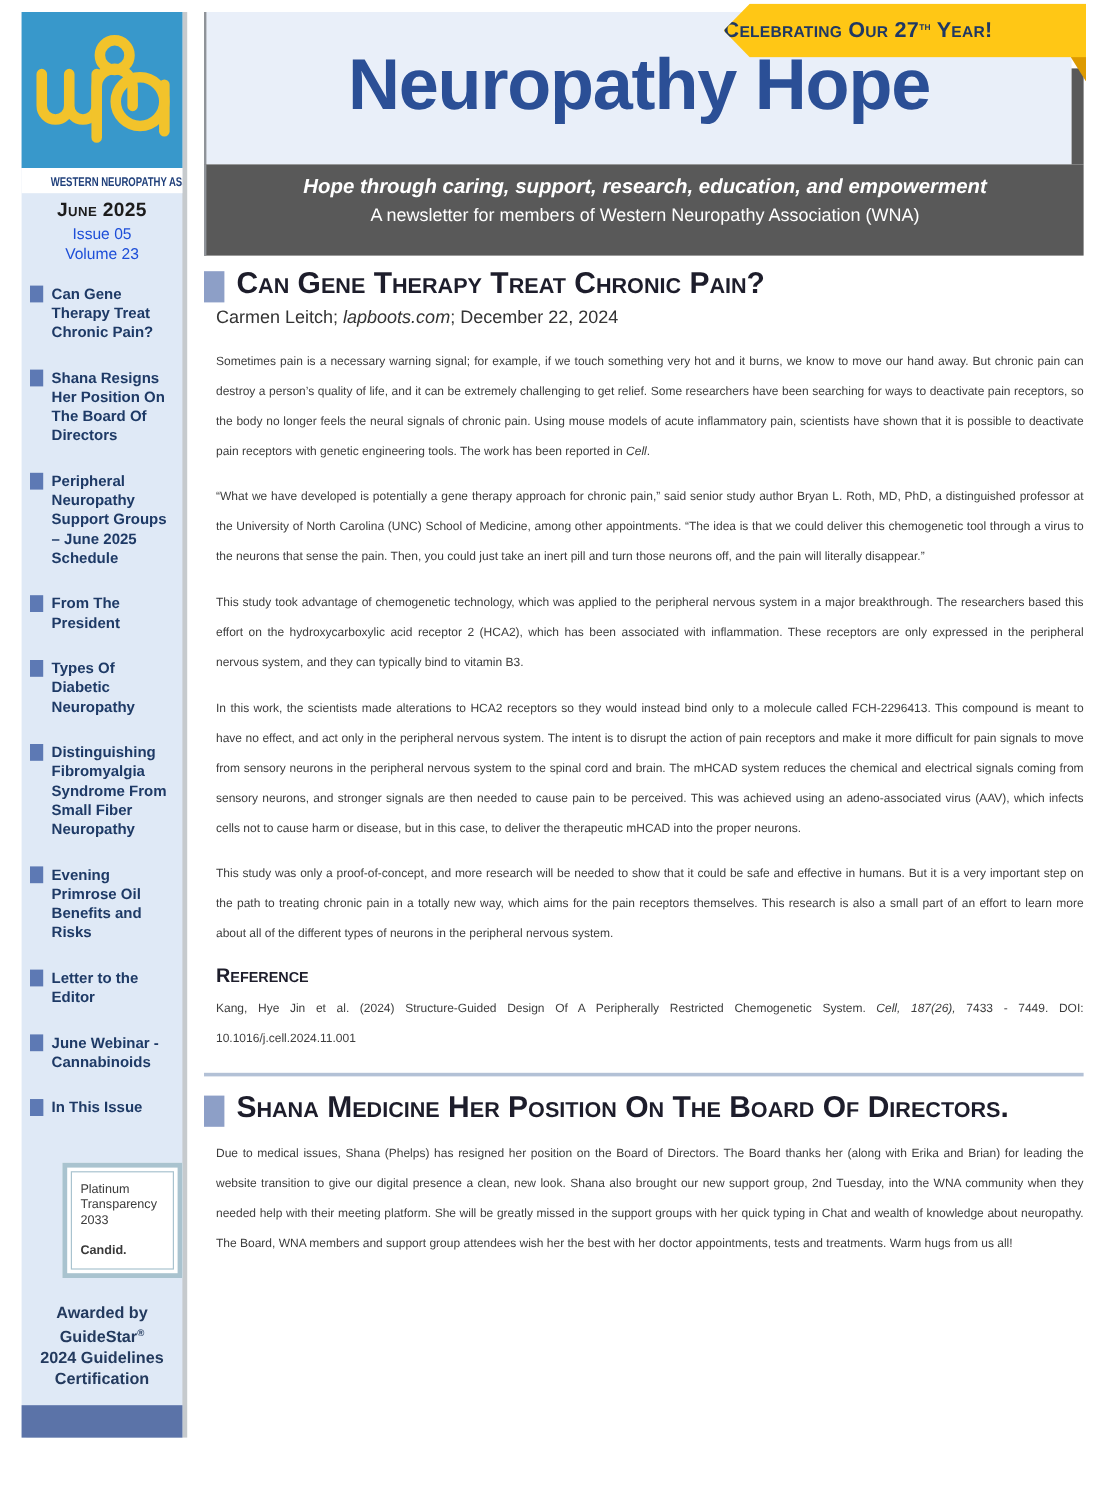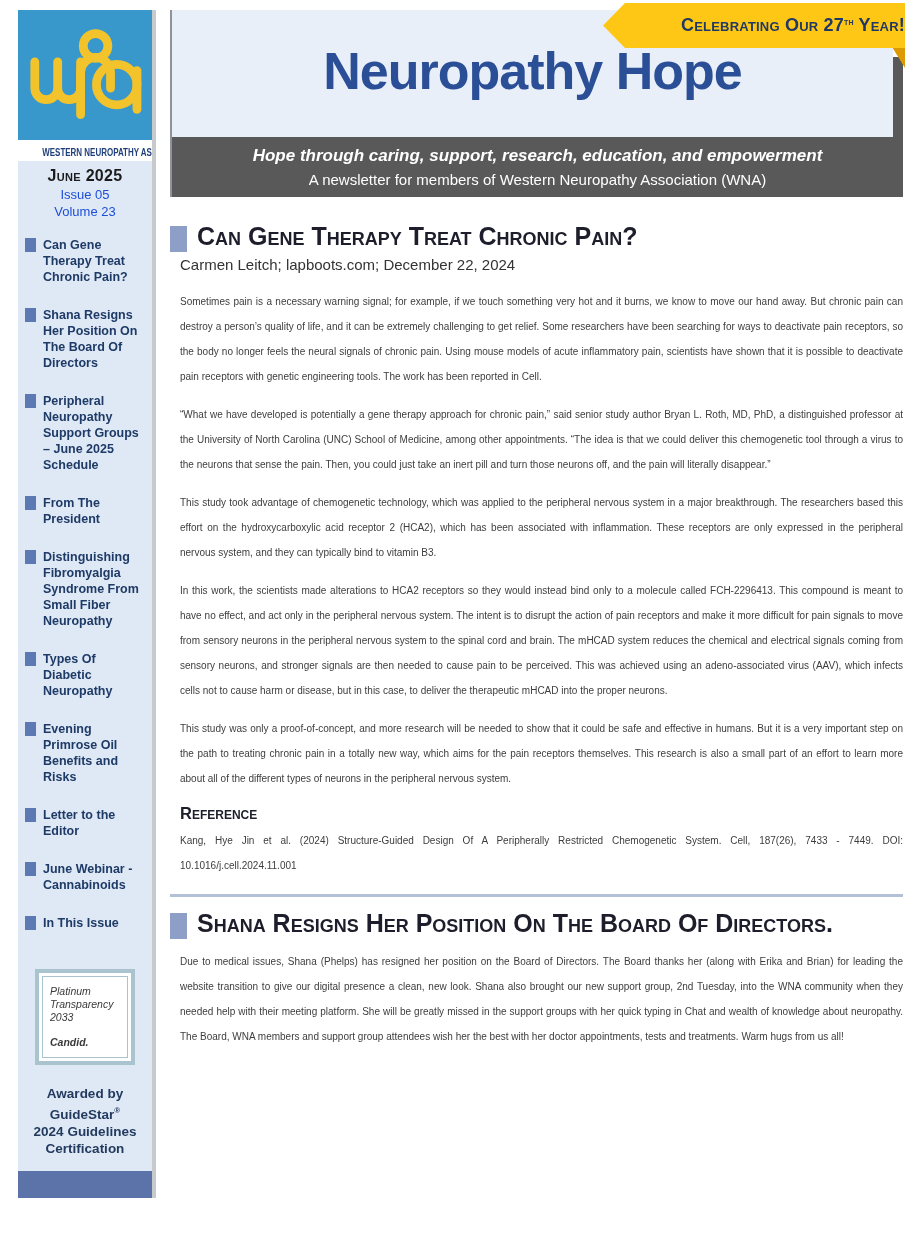--- a/index.html
+++ b/index.html
@@ -9,51 +9,51 @@
   .sidebar{position:absolute;left:18px;top:10px;width:134px;height:1188px;background:#dfe9f6;box-shadow:4px 0 0 rgba(160,166,172,.6);}
   .logo-box{height:130px;background:#3898cb;display:flex;align-items:center;justify-content:center;}
   .org-band{background:#ffffff;padding:2px 0 1px;text-align:center;overflow:hidden;}
   .org-band span{display:inline-block;font-size:10.5px;font-weight:700;color:#1f3f7a;white-space:nowrap;transform:scaleX(.76);transform-origin:center;}
   .issue-block{text-align:center;padding:6px 0 2px;}
   .issue-month{font-variant:small-caps;font-weight:700;font-size:16px;color:#1c1c1c;letter-spacing:.3px;}
   .issue-line{font-size:13px;color:#1d4ed8;margin-top:2px;}
   .toc{list-style:none;margin:16px 0 0;padding:0 6px 0 7px;}
   .toc li{position:relative;padding-left:18px;margin-bottom:22px;font-size:12.5px;line-height:16px;color:#1e3a66;font-weight:600;}
   .toc .sq{position:absolute;left:0;top:1px;width:11px;height:14px;background:#5d79b4;}
-  .badge-wrap{display:flex;justify-content:center;margin-top:38px;font-style:italic;}
+  .badge-wrap{display:flex;justify-content:flex-end;margin-top:38px;}
   .badge{width:86px;background:#fff;border:4px solid #a9c3cf;padding:3px;}
   .badge-inner{border:1px solid #a9c3cf;padding:8px 4px 8px 7px;}
   .badge-inner div{font-size:10.5px;line-height:13px;color:#3a3a3a;}
   .badge-brand{font-weight:700;font-size:12.5px;color:#111;margin-top:12px;}
   .award{margin-top:20px;text-align:center;font-size:13.5px;line-height:17px;color:#233a5e;font-weight:600;}
   .bottom-bar{position:absolute;left:0;bottom:0;width:100%;height:27px;background:#5b73a8;}
 
   
   .header{position:absolute;left:170px;top:0;width:733px;height:197px;}
   .masthead{position:absolute;left:0;top:10px;width:723px;height:127px;background:#e9eff9;border-left:2px solid #8f9399;box-sizing:border-box;display:flex;align-items:center;justify-content:center;}
-  .masthead-title{font-size:52px;font-weight:700;color:#2b4f96;letter-spacing:-1px;white-space:nowrap;padding-bottom:6px;}
+  .masthead-title{font-size:60px;font-weight:700;color:#2b4f96;letter-spacing:-1px;white-space:nowrap;padding-bottom:6px;}
   .shadow-strip{position:absolute;right:0;top:57px;width:10px;height:80px;background:#595959;}
-  .banner{position:absolute;left:0;top:137px;width:733px;height:60px;background:#595959;border-left:2px solid #8f9399;box-sizing:border-box;color:#fff;text-align:center;}
+  .banner{position:absolute;left:0;top:137px;width:733px;height:76px;background:#595959;border-left:2px solid #8f9399;box-sizing:border-box;color:#fff;text-align:center;}
   .tagline{font-style:italic;font-weight:700;font-size:17px;margin-top:9px;}
   .subtitle{font-size:15px;margin-top:5px;}
-  .ribbon{position:absolute;right:-2px;top:3px;width:302px;height:45px;background:#ffc715;clip-path:polygon(0 50%,22px 0,100% 0,100% 100%,22px 100%);display:flex;align-items:center;justify-content:flex-end;z-index:3;}
+  .ribbon{position:absolute;right:-2px;top:3px;width:302px;height:45px;background:#ffc715;clip-path:polygon(0 50%,22px 0,100% 0,100% 100%,22px 100%);display:flex;align-items:center;justify-content:flex-start;z-index:3;}
   .ribbon-text{font-variant:small-caps;font-weight:700;font-size:18px;color:#1f3864;letter-spacing:.2px;}
   .ribbon-text sup{font-size:10px;vertical-align:6px;}
   .ribbon-fold{position:absolute;right:-2px;top:47px;width:13px;height:21px;background:#dd9a00;clip-path:polygon(0 0,100% 0,100% 100%);z-index:2;}
 
   
   .main{position:absolute;left:180px;top:212px;width:723px;color:#3d3d3d;}
   .art-head{display:flex;align-items:flex-start;margin:10px 0 4px -10px;}
   .sq-head{width:17px;height:26px;background:#8d9fc7;flex:none;margin:4px 10px 0 0;}
   .art-title{font-variant:small-caps;font-weight:700;font-size:25px;color:#1d1d2b;margin:0;letter-spacing:0;}
   .byline{font-size:15px;color:#333;margin:2px 0 16px;}
   .main p{text-align:justify;font-size:10px;line-height:25px;margin:0 0 13px;}
   .ref-head{font-variant:small-caps;font-weight:700;font-size:16.5px;color:#1d1d2b;margin:4px 0 5px;}
   .divider{border:none;border-top:3px solid #b3c1d6;margin:16px 0 12px -10px;}
-  .it{}
+  .it{font-style:italic;}
 </style>
 </head>
 <body>
 
 <div id="page">
 
   <aside class="sidebar">
     <div class="logo-box">
       <svg width="118" height="112" viewBox="0 0 134 126">
         <g fill="none" stroke="#f2c32b" stroke-width="10" stroke-linecap="round" stroke-linejoin="round">
@@ -71,22 +71,22 @@
     <div class="issue-block">
       <div class="issue-month">June 2025</div>
       <div class="issue-line">Issue 05</div>
       <div class="issue-line">Volume 23</div>
     </div>
     <ul class="toc">
       <li><span class="sq"></span><span>Can Gene Therapy Treat Chronic Pain?</span></li>
       <li><span class="sq"></span><span>Shana Resigns Her Position On The Board Of Directors</span></li>
       <li><span class="sq"></span><span>Peripheral Neuropathy Support Groups – June 2025 Schedule</span></li>
       <li><span class="sq"></span><span>From The President</span></li>
+      <li><span class="sq"></span><span>Types Of Diabetic Neuropathy</span></li>
       <li><span class="sq"></span><span>Distinguishing Fibromyalgia Syndrome From Small Fiber Neuropathy</span></li>
-      <li><span class="sq"></span><span>Types Of Diabetic Neuropathy</span></li>
       <li><span class="sq"></span><span>Evening Primrose Oil Benefits and Risks</span></li>
       <li><span class="sq"></span><span>Letter to the Editor</span></li>
       <li><span class="sq"></span><span>June Webinar - Cannabinoids</span></li>
       <li><span class="sq"></span></li>
       <li><span class="sq"></span><span>In This Issue</span></li>
     </ul>
     <div class="badge-wrap">
       <div class="badge">
         <div class="badge-inner">
           <div>Platinum</div>
@@ -134,18 +134,18 @@
     <p>In this work, the scientists made alterations to HCA2 receptors so they would instead bind only to a molecule called FCH-2296413. This compound is meant to have no effect, and act only in the peripheral nervous system. The intent is to disrupt the action of pain receptors and make it more difficult for pain signals to move from sensory neurons in the peripheral nervous system to the spinal cord and brain. The mHCAD system reduces the chemical and electrical signals coming from sensory neurons, and stronger signals are then needed to cause pain to be perceived.  This was achieved using an adeno-associated virus (AAV), which infects cells not to cause harm or disease, but in this case, to deliver the therapeutic mHCAD into the proper neurons.</p>
     <p>This study was only a proof-of-concept, and more research will be needed to show that it could be safe and effective in humans. But it is a very important step on the path to treating chronic pain in a totally new way, which aims for the pain receptors themselves.  This research is also a small part of an effort to learn more about all of the different types of neurons in the peripheral nervous system.</p>
 
     <div class="ref-head">Reference</div>
     <p><span>Kang, Hye Jin et al.  (2024)  Structure-Guided Design Of A Peripherally Restricted Chemogenetic System.  </span><span class="it">Cell, 187(26),</span><span> 7433 - 7449.  DOI: 10.1016/j.cell.2024.11.001</span></p>
 
     <hr class="divider">
 
     <div class="art-head">
       <span class="sq-head"></span>
-      <h2 class="art-title">Shana Resigns Her Position On The Board Of Directors.</h2>
+      <h2 class="art-title">Shana Medicine Her Position On The Board Of Directors.</h2>
     </div>
     <p style="margin-top:10px;">Due to medical issues, Shana (Phelps) has resigned her position on the Board of Directors.  The Board thanks her (along with Erika and Brian) for leading the website transition to give our digital presence a clean, new look.  Shana also brought our new support group, 2nd Tuesday, into the WNA community when they needed help with their meeting platform.  She will be greatly missed in the support groups with her quick typing in Chat and wealth of knowledge about neuropathy.  The Board, WNA members and support group attendees wish her the best with her doctor appointments, tests and treatments.  Warm hugs from us all!</p>
 
   </main>
 </div>
 
 </body></html>

